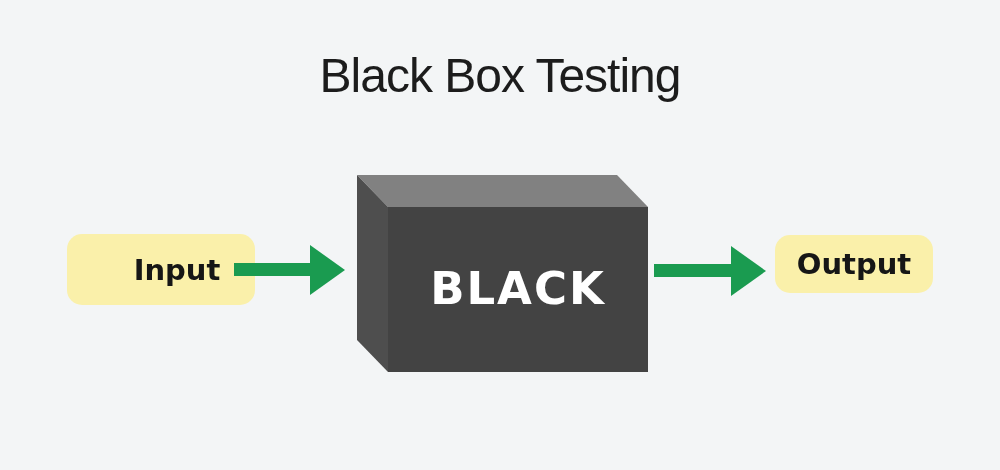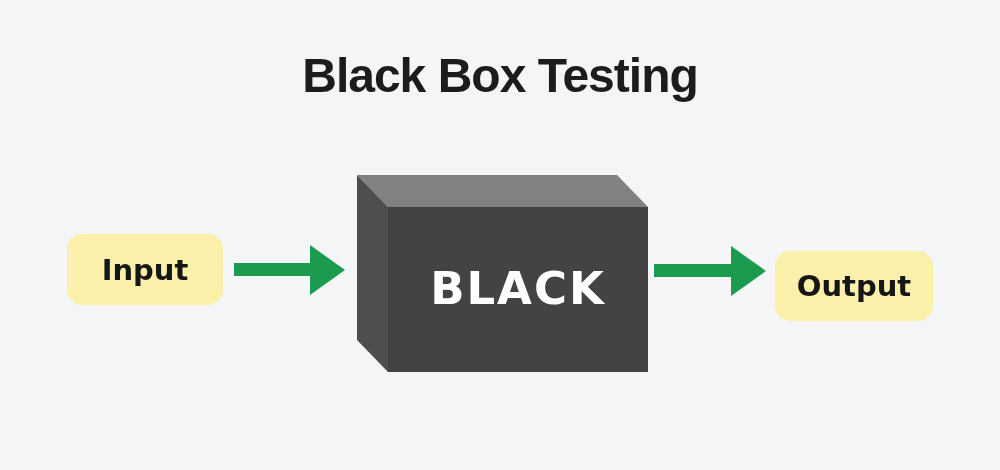--- a/index.html
+++ b/index.html
@@ -13,37 +13,37 @@
     position: relative;
     width: 1000px; height: 470px;
     background: #f3f5f6;
   }
   .title {
     position: absolute;
     left: 0; right: 0; top: 48px;
     text-align: center;
     font-family: "Liberation Sans", sans-serif;
     font-size: 48px;
-    font-weight: 700;
+    font-weight: 400;
     letter-spacing: -1px;
     color: #1c1c1c;
   }
   .pill {
     position: absolute;
     background: #faf0aa;
     border-radius: 15px;
     display: flex;
     align-items: center;
     justify-content: center;
     font-size: 29px;
     font-weight: 700;
     color: #161616;
   }
-  .pill.input  { left: 67px;  top: 234px; width: 156px; height: 71px; }
-  .pill.output { left: 775px; top: 235px; width: 158px; height: 70px; margin-top: 16px; }
+  .pill.input  { left: 67px;  top: 234px; width: 156px; height: 71px; padding-left: 32px; }
+  .pill.output { left: 775px; top: 235px; width: 158px; height: 58px; }
   .arrow-svg { position: absolute; width: 112px; height: 52px; }
   .arrow-svg.left  { left: 233px; top: 244px; }
   .arrow-svg.right { left: 654px; top: 245px; }
   .box-svg {
     position: absolute;
     left: 350px; top: 168px;
     width: 306px; height: 212px;
   }
   .box-label {
     position: absolute;

